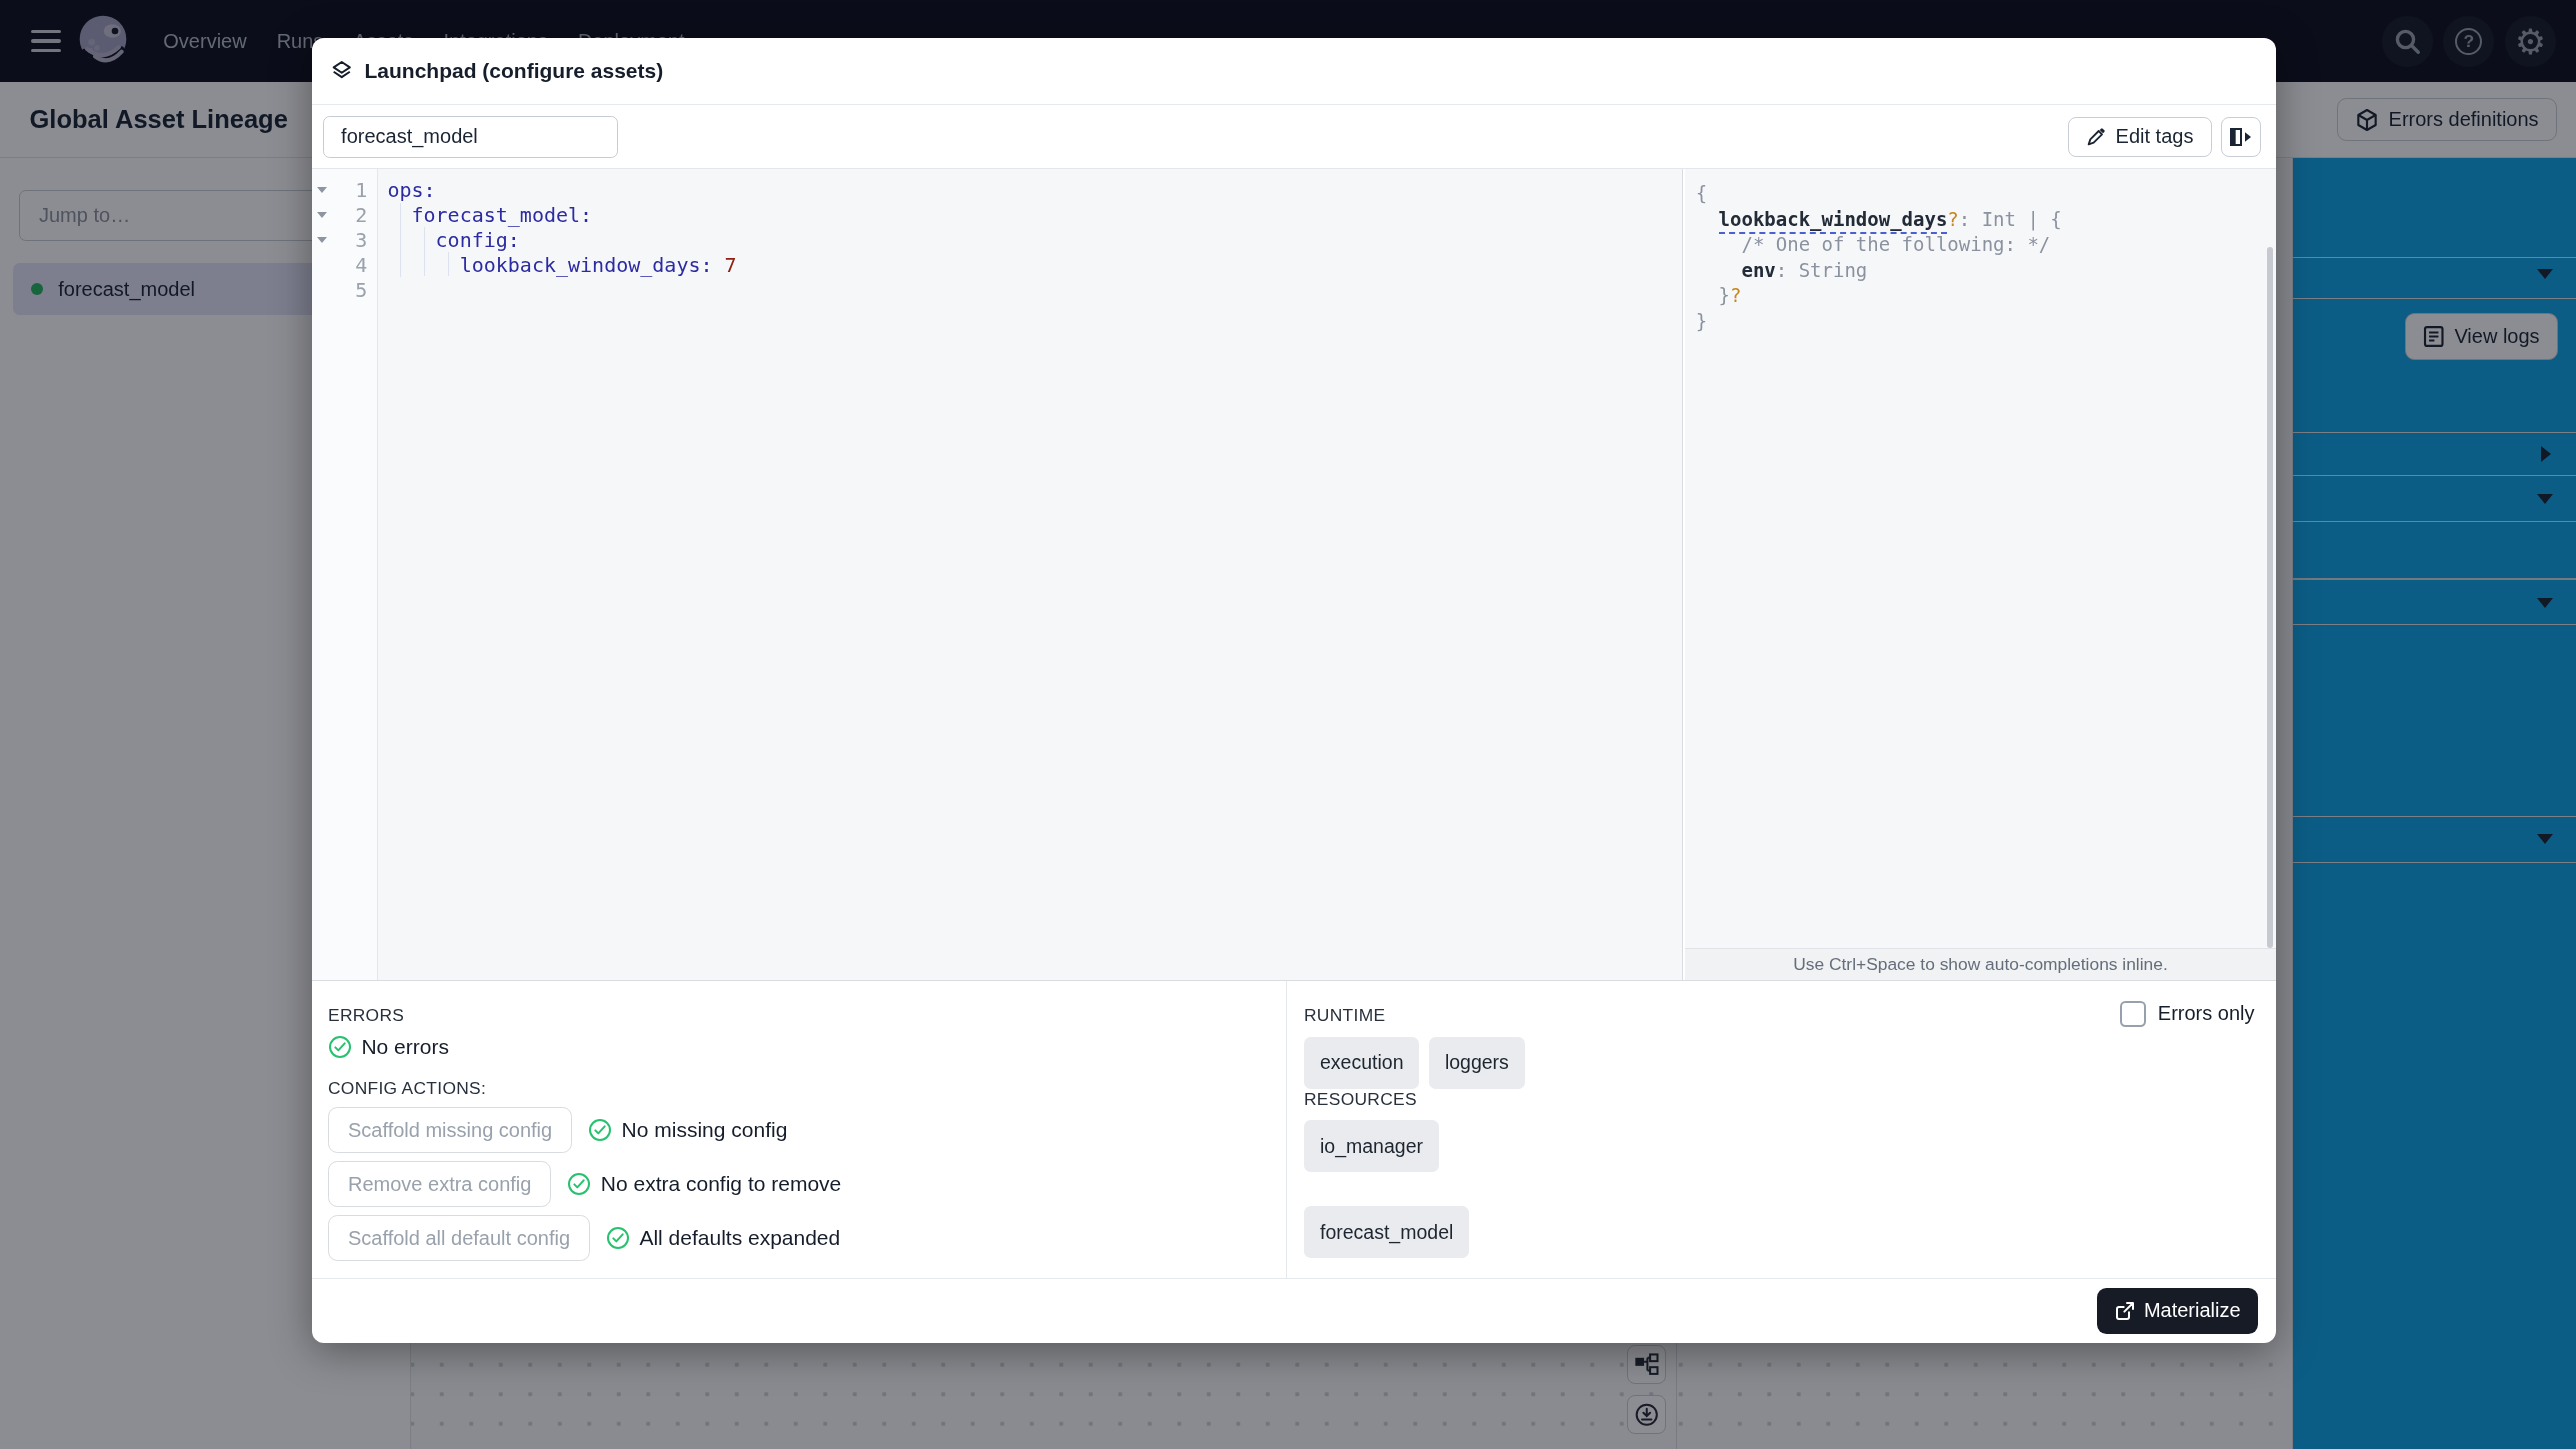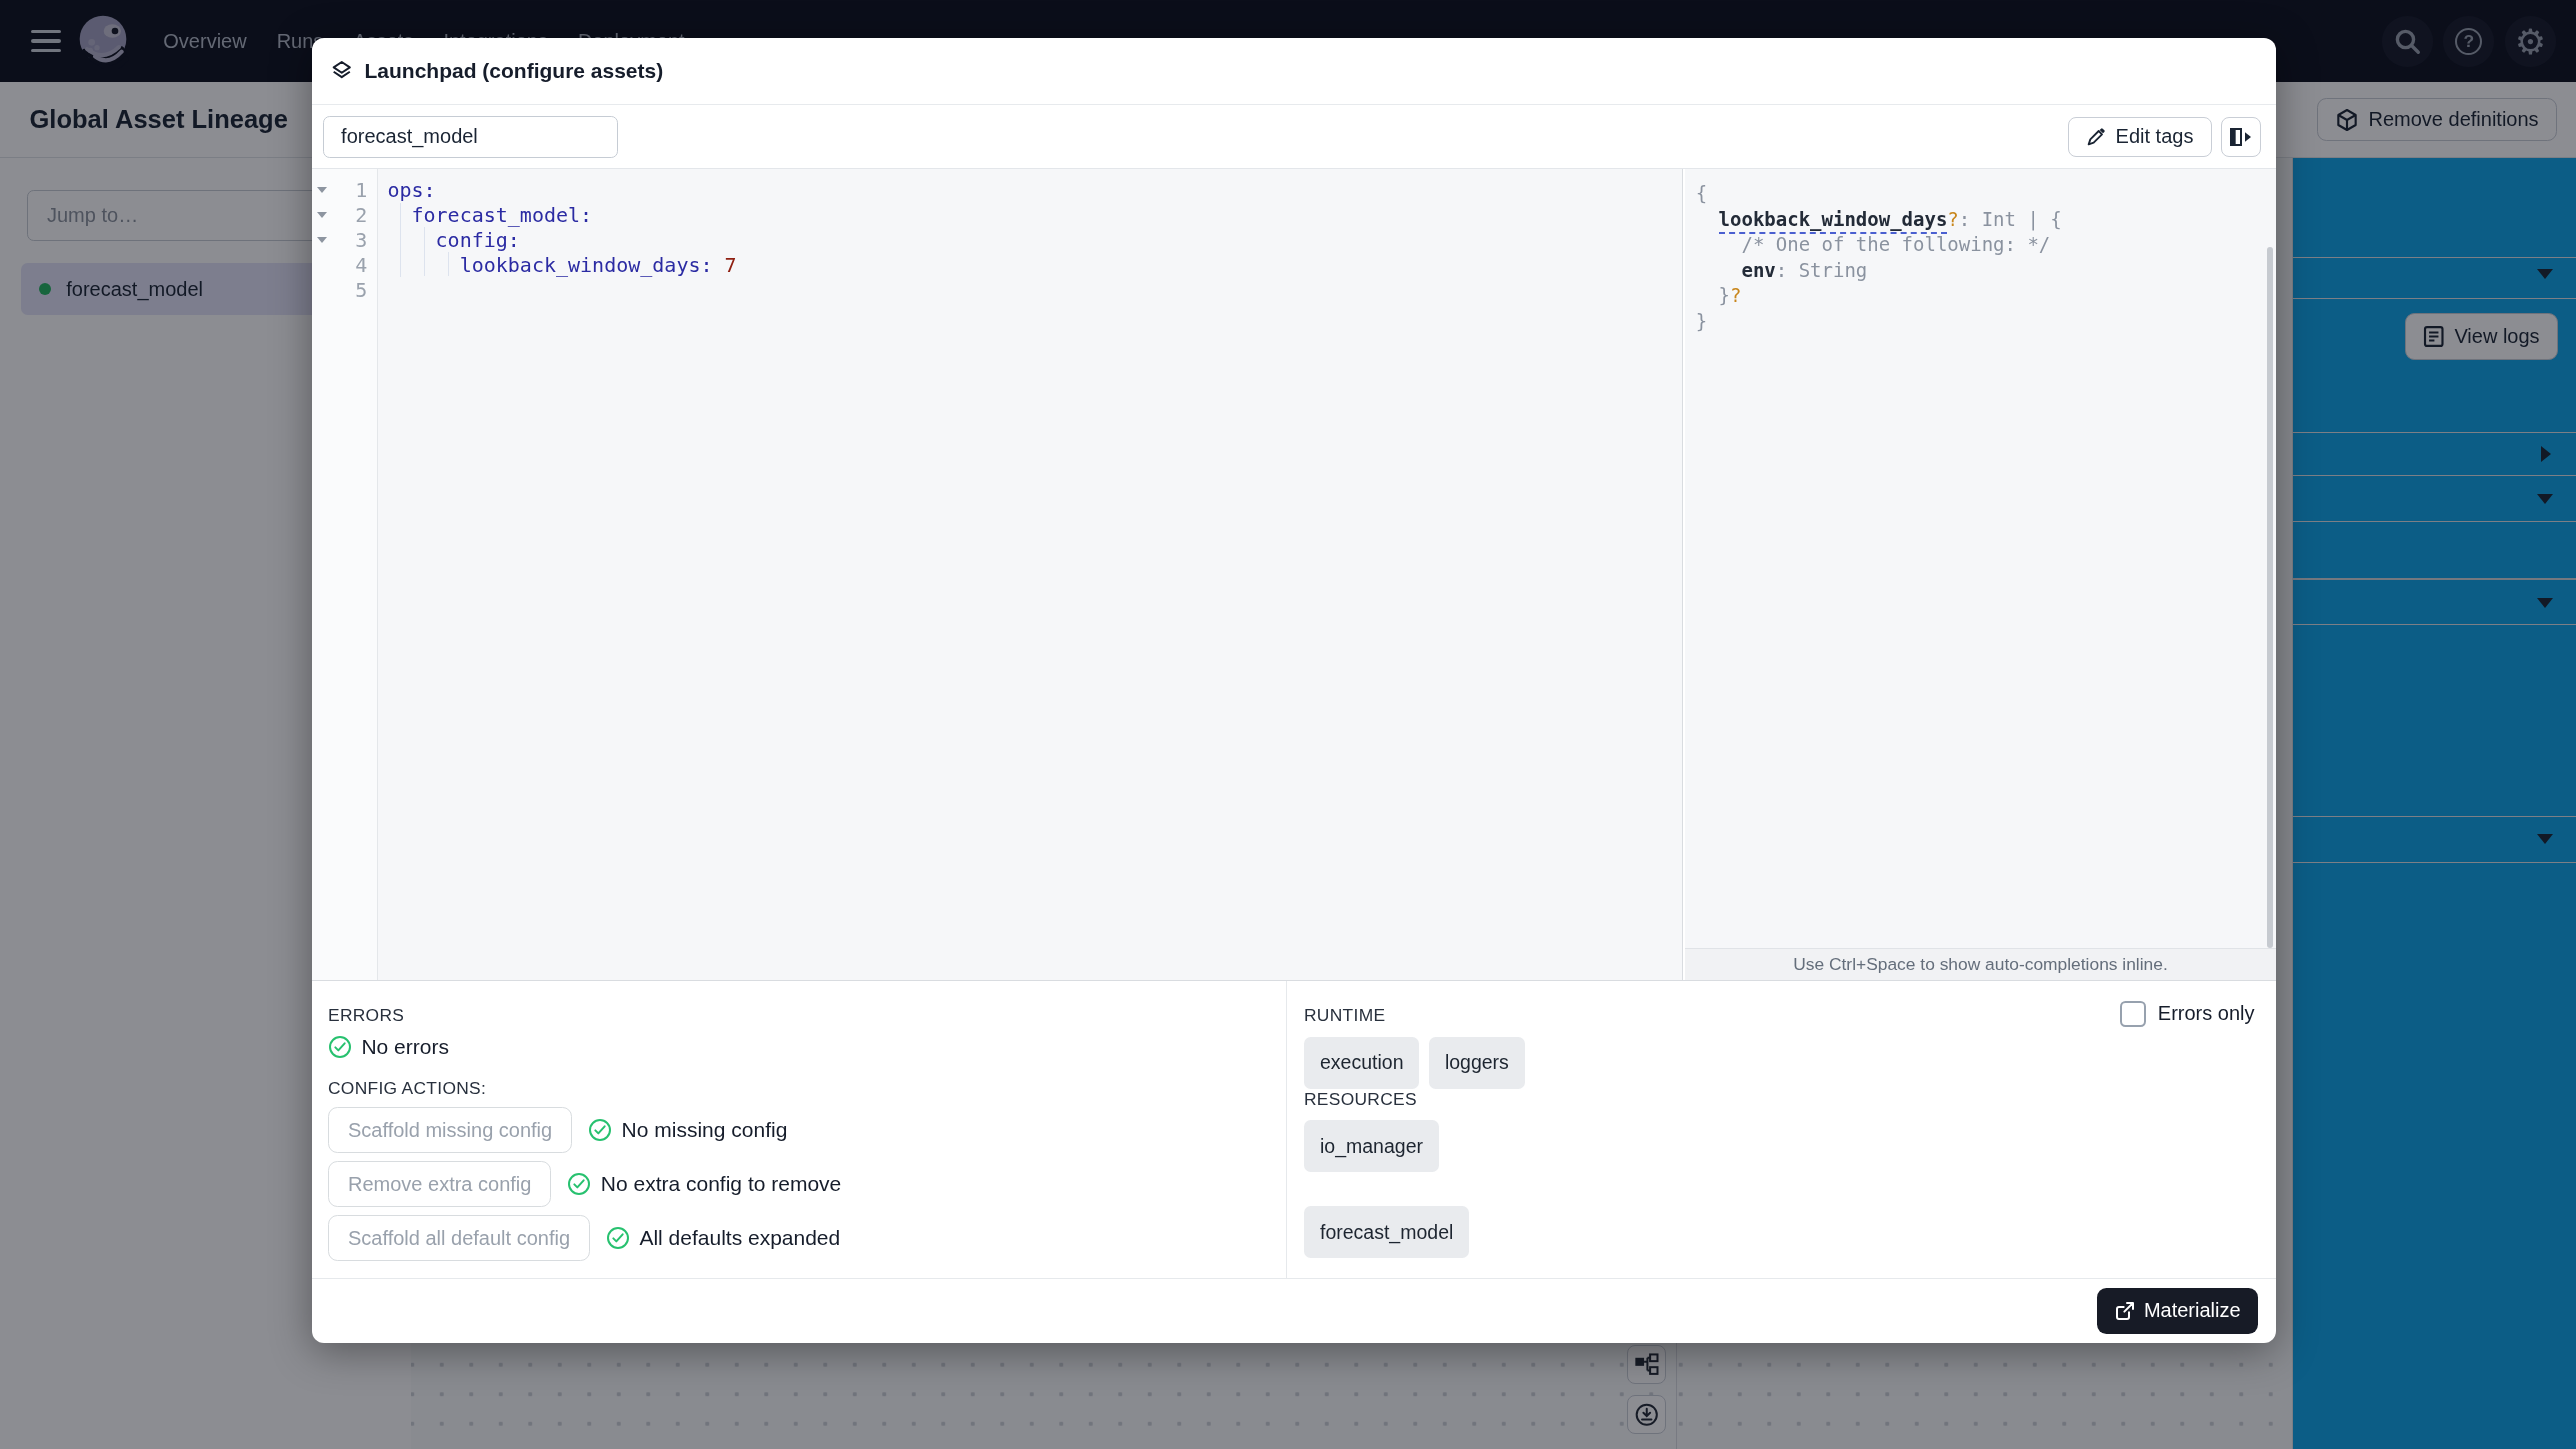--- a/index.html
+++ b/index.html
@@ -26,21 +26,21 @@
   
   .page-header { position:absolute; left:0; top:82px; width:2576px; height:76px; background:#fff;
                  border-bottom:1.3px solid #dfe3e7; display:flex; align-items:center;
                  padding:0 19px 0 29.5px; }
   .page-title { font-size:25.5px; font-weight:600; color:#1a2433; }
   .btn-outline { display:flex; align-items:center; gap:9.4px; background:#fff;
                  border:1.3px solid #c9ced6; border-radius:9.4px; height:43px; padding:0 17.4px;
                  font-size:20px; color:#1a2433; cursor:pointer; }
   .reload-btn { margin-left:auto; }
 
-  .sidebar { position:absolute; left:8px; top:158px; width:411px; height:1291px; background:#fff;
+  .sidebar { position:absolute; left:0; top:158px; width:411px; height:1291px; background:#fff;
              border-right:1.3px solid #dfe3e7; }
   .jump-input { display:block; margin:32px 17.4px 0 19px; width:373px; height:51px;
                 border:1.3px solid #c6ccd4; border-radius:6.7px; font-size:20px; color:#1a2433;
                 padding-left:19px; outline:none; font-family:"Liberation Sans",sans-serif; }
   .jump-input::placeholder { color:#8b929d; }
   .asset-row { margin:22px 13.4px 0; height:52px; background:#e2e3f7; border-radius:6.7px;
                display:flex; align-items:center; gap:14.8px; padding-left:17.4px; cursor:pointer; }
   .status-dot { width:12.7px; height:12.7px; border-radius:50%; background:#23b35f; }
   .asset-row span { font-size:20px; color:#1a2433; }
 
@@ -190,21 +190,21 @@
   </div>
 </div>
 
 <div class="page-header">
   <div class="page-title">Global Asset Lineage</div>
   <div class="btn-outline reload-btn">
     <svg width="24" height="24" viewBox="0 0 36 36">
         <path d="M18 3 L31 10.5 V25.5 L18 33 L5 25.5 V10.5 Z" stroke="#1a2433" stroke-width="3.2" fill="none" stroke-linejoin="round"></path>
         <path d="M5 10.5 L18 18 L31 10.5 M18 18 V33" stroke="#1a2433" stroke-width="3.2" fill="none"></path>
       </svg>
-    <span>Remove definitions</span>
+    <span>Errors definitions</span>
   </div>
 </div>
 
 <div class="sidebar">
   <input class="jump-input" placeholder="Jump to…" style="">
   <div class="asset-row">
     <div class="status-dot"></div>
     <span>forecast_model</span>
   </div>
 </div>

